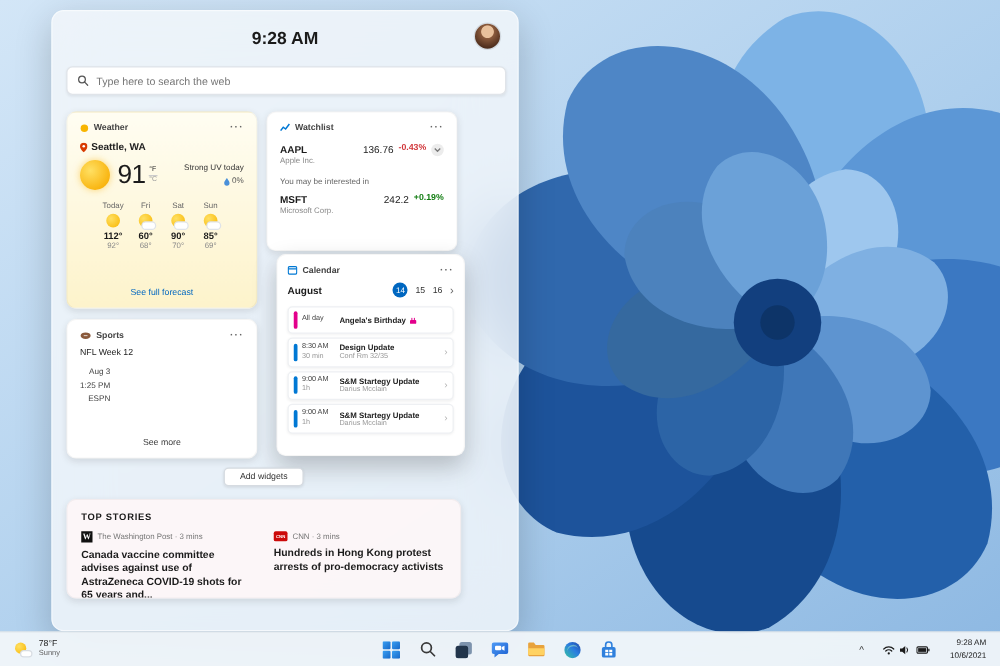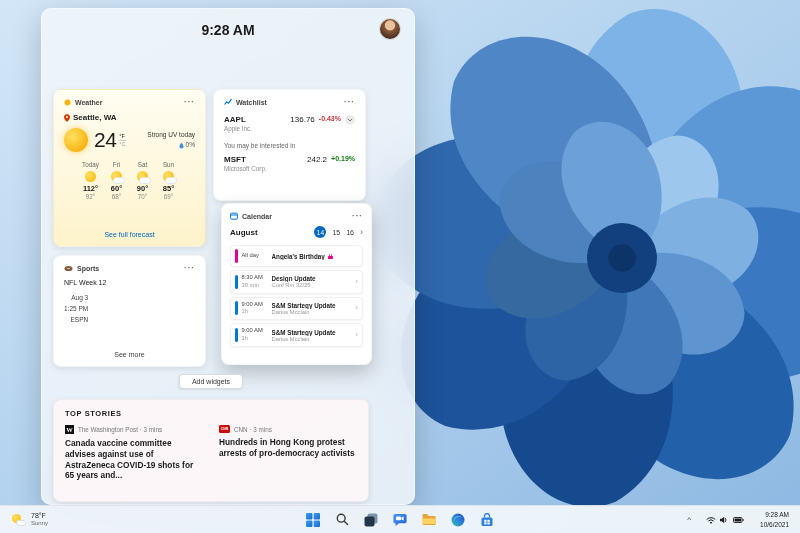--- a/index.html
+++ b/index.html
@@ -110,21 +110,21 @@
   .sp-footer { position:absolute; left:0; right:0; bottom:8px; text-align:center;
     font-size:7px; color:#3a3a3a; cursor:pointer; }
 
   
   .add-widgets { position:absolute; left:169px; top:365px; transform:translateX(-50%);
     background:#fff; border:1px solid #d6dbe1; border-radius:4px;
     padding:3px 12px; font-size:7px; color:#333; cursor:pointer;
     box-shadow:0 1px 2px rgba(0,0,0,0.08); white-space:nowrap; }
 
   
-  .stories-card { left:11px; top:390px; width:316px; height:103px;
+  .stories-card { left:11px; top:390px; width:316px; height:80px;
     background:rgba(252,246,248,0.96); padding:9px 11px; }
   .stories-header { font-size:7.5px; font-weight:700; letter-spacing:0.6px; color:#1b1b1b; }
   .stories-row { display:flex; gap:16px; margin-top:7px; }
   .story { flex:1; min-width:0; cursor:pointer; }
   .story-meta { display:flex; align-items:center; gap:4px; font-size:6.3px; color:#777; }
   .logo-chip { flex:none; display:flex; align-items:center; justify-content:center;
     color:#fff; font-weight:700; }
   .logo-wapo { width:9px; height:9px; background:#111; font-size:6.5px;
     font-family:"Liberation Serif",serif; }
   .logo-cnn { width:11px; height:8px; background:#cc0a0a; border-radius:1.5px; font-size:3.4px; }
@@ -193,39 +193,46 @@
       <circle r="28" fill="#123f7e"></circle>
       <circle r="11" fill="#0d3468"></circle>
     </g>
   </svg>
 
   <div class="widgets-panel">
 
     <div class="panel-time">9:28 AM</div>
     <div class="avatar"></div>
 
+    <div class="search-bar">
+      <svg width="9" height="9" viewBox="0 0 11 11">
+        <circle cx="4.4" cy="4.4" r="3.3" fill="none" stroke="#555" stroke-width="1.2"></circle>
+        <line x1="7" y1="7" x2="10" y2="10" stroke="#555" stroke-width="1.2" stroke-linecap="round"></line>
+      </svg>
+      <input type="text" placeholder="Type here to search the web" style="">
+    </div>
 
     <div class="card weather-card">
       <div class="card-header">
         <svg width="7" height="7" viewBox="0 0 7 7">
           <circle cx="3.5" cy="3.5" r="3" fill="#f8b500"></circle>
         </svg>
         <span>Weather</span>
         <span class="menu-dots">···</span>
       </div>
       <div class="wx-loc">
         <svg width="6" height="8" viewBox="0 0 7 9">
           <path d="M3.5 0 A3.5 3.5 0 0 1 7 3.5 C7 6.1 3.5 9 3.5 9 S0 6.1 0 3.5 A3.5 3.5 0 0 1 3.5 0 Z" fill="#d83b01"></path>
           <circle cx="3.5" cy="3.4" r="1.2" fill="#fff"></circle>
         </svg>
         <span>Seattle, WA</span>
       </div>
       <div class="wx-main">
         <div class="big-sun"></div>
-        <div class="wx-temp">24</div>
+        <div class="wx-temp">91</div>
         <div class="wx-units">
           <div>°F</div>
           <div class="sec">°C</div>
         </div>
         <div class="wx-side">
           <div>Strong UV today</div>
           <div class="wx-precip">
             <svg width="5" height="7" viewBox="0 0 8 10">
               <path d="M4 0 C4 0 7.4 4.4 7.4 6.4 A3.4 3.4 0 1 1 0.6 6.4 C0.6 4.4 4 0 4 0 Z" fill="#4a90d9"></path>
             </svg>

